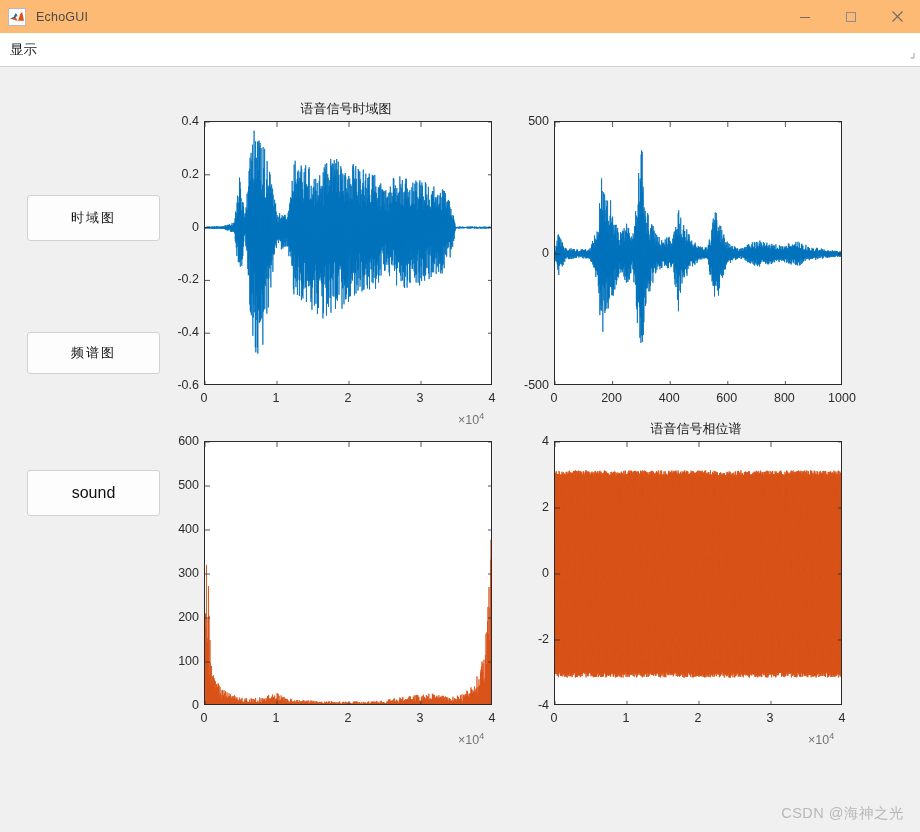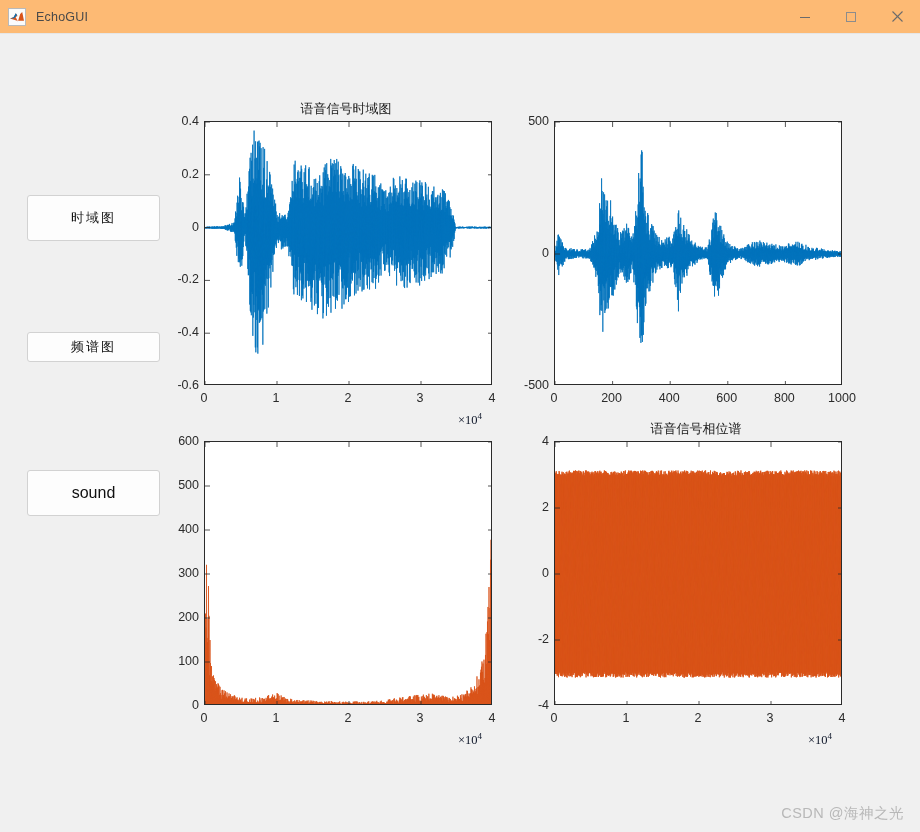--- a/index.html
+++ b/index.html
@@ -96,21 +96,21 @@
     border-radius: 3px;
     display: flex;
     align-items: center;
     justify-content: center;
     box-sizing: border-box;
     color: #111;
   }
   .gui-button.cjk { font-size: 13px; letter-spacing: 2px; font-family: "Liberation Sans", "DejaVu Sans", sans-serif; }
   .gui-button.latin { font-size: 16px; font-family: "Liberation Sans", sans-serif; }
   #btn-time   { left: 27px; top: 128px;  width: 133px; height: 46px; }
-  #btn-freq   { left: 27px; top: 265px;  width: 133px; height: 30px; }
+  #btn-freq   { left: 27px; top: 265px;  width: 133px; height: 42px; }
   #btn-sound  { left: 27px; top: 403px;  width: 133px; height: 46px; }
 
   
   .axes {
     position: absolute;
   }
   .axes-title {
     position: absolute;
     left: 0;
     width: 100%;
@@ -133,22 +133,22 @@
     font-size: 12.5px;
     color: #2b2b2b;
     font-family: "Liberation Sans", sans-serif;
     white-space: nowrap;
   }
   .ytick { text-align: right; transform: translateY(-50%); }
   .xtick { transform: translateX(-50%); }
   .exp-label {
     position: absolute;
     font-size: 12.5px;
-    color: #0f172a;
-    font-family: Liberation Serif, serif;
+    color: #737373;
+    font-family: Liberation Sans, sans-serif;
     white-space: nowrap;
   }
   .exp-label sup { font-size: 9px; }
   
   .watermark {
     position: absolute;
     right: 16px;
     bottom: 9px;
     font-size: 14.5px;
     color: #b8b8b8;
@@ -182,20 +182,26 @@
       </div>
       <div class="win-btn">
         <svg width="13" height="13" viewBox="0 0 13 13">
           <line x1="1.5" y1="1.5" x2="11.5" y2="11.5" stroke="#6b6b6b" stroke-width="1.1"></line>
           <line x1="11.5" y1="1.5" x2="1.5" y2="11.5" stroke="#6b6b6b" stroke-width="1.1"></line>
         </svg>
       </div>
     </div>
   </div>
 
+  <div class="menubar">
+    <span class="menu-item">显示</span>
+    <svg class="menu-resize-grip" viewBox="0 0 12 12">
+      <path d="M10 2 L10 7 M10 7 L6.5 7" stroke="#9a9a9a" stroke-width="1" fill="none"></path>
+    </svg>
+  </div>
 
   <div class="client">
 
     <div class="gui-button cjk" id="btn-time">
       <span>时域图</span>
     </div>
     <div class="gui-button cjk" id="btn-freq">
       <span>频谱图</span>
     </div>
     <div class="gui-button latin" id="btn-sound">

